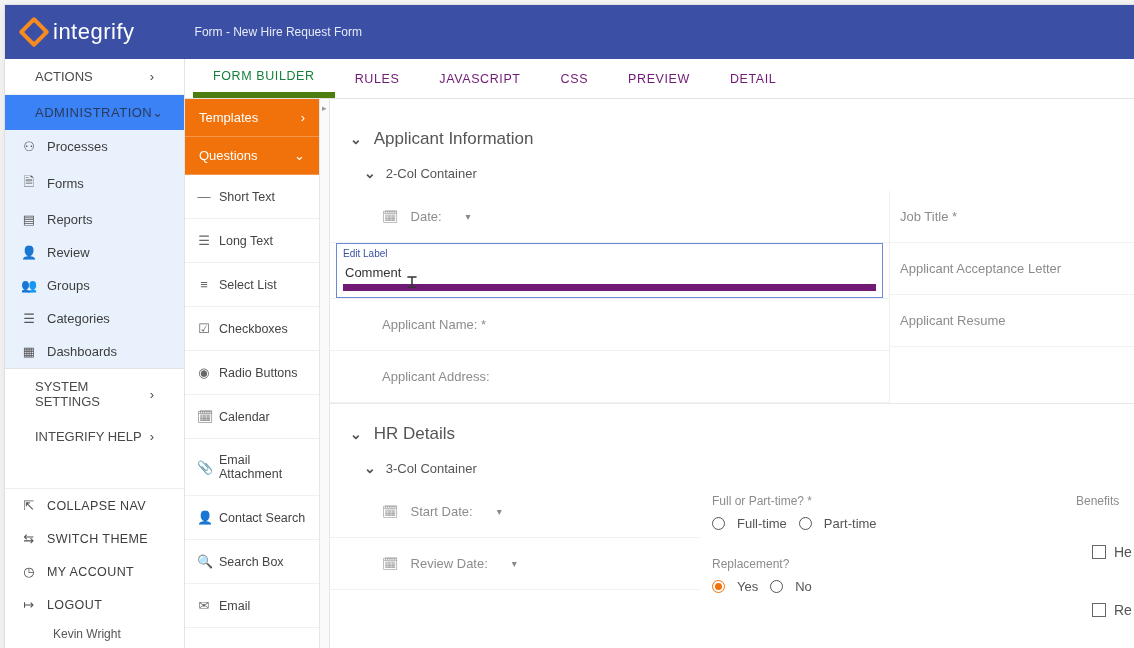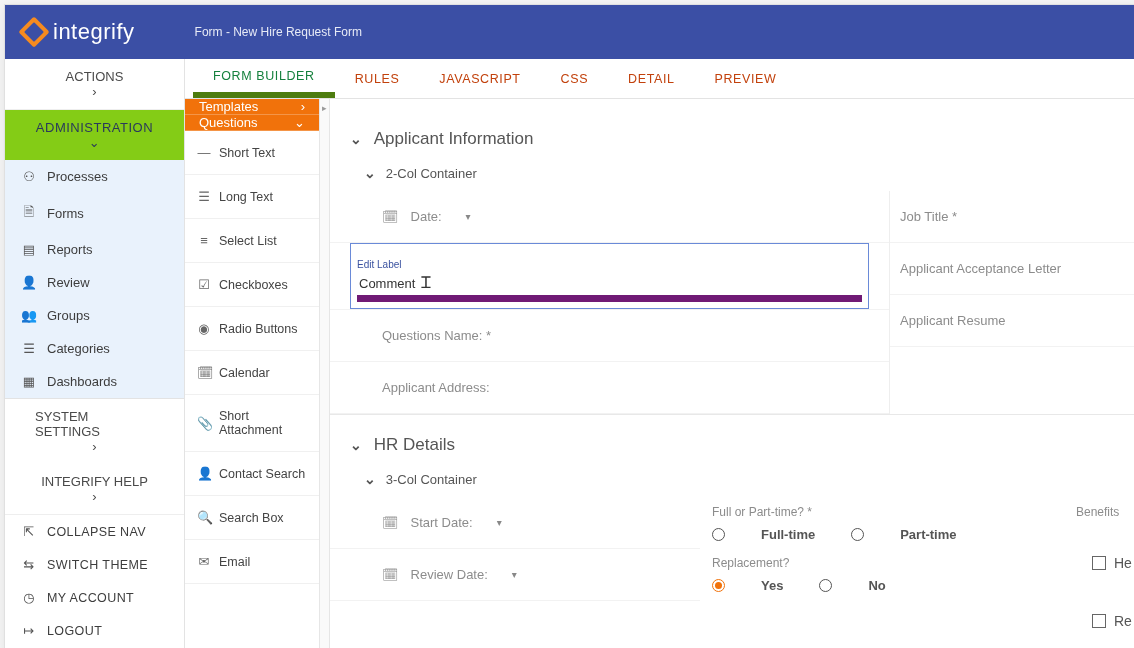--- a/index.html
+++ b/index.html
@@ -7,64 +7,64 @@
 .app { width: 1134px; height: 648px; background: #fff; position: relative; border: 1px solid #e0e0e0; box-shadow: 0 2px 10px rgba(0,0,0,0.08); margin: 4px; }
 .topbar { height: 54px; background: #3b4fa5; display: flex; align-items: center; padding: 0 18px; color: #fff; }
 .logo { display: flex; align-items: center; gap: 8px; font-size: 22px; letter-spacing: 0.5px; }
 .logo-mark { width: 22px; height: 22px; background: #f68b1f; transform: rotate(45deg); display: inline-block; position: relative; border-radius: 2px;}
 .logo-mark::after { content: ""; position: absolute; inset: 4px; background: #3b4fa5; border-radius: 1px;}
 .page-title { margin-left: 60px; font-size: 12px; color: #e7eaf6; }
 .body { display: flex; height: calc(100% - 54px); }
 
 
 .sidebar { width: 180px; border-right: 1px solid #e3e3e3; display: flex; flex-direction: column; font-size: 13px; color: #4a4a4a; }
-.side-section { padding: 10px 30px; display: flex; justify-content: space-between; align-items: center; cursor: pointer; flex-direction: column; }
+.side-section { padding: 10px 30px; display: flex; justify-content: space-between; align-items: center; cursor: pointer; }
 .side-actions { border-bottom: 1px solid #eee; }
-.side-admin { background: #84cc16; color: #2a3a5a; font-weight: 500; letter-spacing: 0.5px; }
+.side-admin { background: #3b82f6; color: #2a3a5a; font-weight: 500; letter-spacing: 0.5px; }
 .side-list { background: #e9f2fc; }
 .side-item { padding: 9px 16px; display: flex; align-items: center; gap: 10px; cursor: pointer; color: #3d3d3d; }
 .side-icon { width: 16px; display: inline-flex; justify-content: center; color: #555; font-size: 13px; }
 .side-settings { border-top: 1px solid #e3e3e3; }
 .side-bottom { margin-top: auto; border-top: 1px solid #eee; }
 .side-bottom .side-item { background: #fff; font-size: 12.5px; letter-spacing: 0.4px;}
 .username { padding: 6px 22px 10px 48px; color: #555; font-size: 12px; }
 
 
 .main { flex: 1; display: flex; flex-direction: column; min-width: 0; }
 .tabs { height: 40px; border-bottom: 1px solid #e3e3e3; display: flex; align-items: stretch; padding-left: 8px; }
-.tab { padding: 0 20px; display: flex; align-items: center; font-size: 12.5px; color: #c2410c; letter-spacing: 0.6px; cursor: pointer; }
+.tab { padding: 0 20px; display: flex; align-items: center; font-size: 12.5px; color: #701a75; letter-spacing: 0.6px; cursor: pointer; }
 .tab.active { color: #15803d; border-bottom: 6px solid #4d7c0f; }
 
 
 .builder { flex: 1; display: flex; min-height: 0; }
 .palette { width: 135px; border-right: 1px solid #e6e6e6; background: #fff; overflow-y: auto; }
-.pal-head { background: #f1720b; color: #fff; padding: 0 14px; font-size: 13px; display: flex; justify-content: space-between; align-items: center; border-bottom: 1px solid rgba(255,255,255,0.25); cursor: pointer;}
+.pal-head { background: #f1720b; color: #fff; padding: 11px 14px; font-size: 13px; display: flex; justify-content: space-between; align-items: center; border-bottom: 1px solid rgba(255,255,255,0.25); cursor: pointer;}
 .pal-item { padding: 14px 12px; font-size: 12.5px; color: #444; border-bottom: 1px solid #f0f0f0; display: flex; align-items: center; gap: 8px; cursor: grab;}
 .pal-icon { color: #666; font-size: 13px; width: 14px; text-align: center;}
 .pal-gutter { width: 10px; border-right: 1px solid #e6e6e6; background:#fafafa; position: relative;}
 .pal-gutter::after { content:"▸"; position: absolute; top: 4px; left: 2px; font-size: 9px; color:#999;}
 
 .canvas { flex: 1; overflow: auto; padding: 20px 0 0 0; background: #fff;}
 .section { border-bottom: 1px solid #e8e8e8; margin-bottom: 10px; }
 .sec-head { display: flex; align-items: center; gap: 12px; padding: 10px 20px; font-size: 17px; color: #555; font-weight: 500;}
 .sec-sub { display: flex; align-items: center; gap: 10px; padding: 6px 20px 10px 34px; font-size: 13px; color: #555; }
 .chev { font-weight: bold; font-size: 14px; }
 
 .two-col { display: grid; grid-template-columns: 560px 1fr; }
 .colA { border-right: 1px solid #eee; }
 .cell { padding: 14px 18px 14px 52px; border-bottom: 1px solid #f2f2f2; font-size: 13px; color: #8c8c8c; display: flex; align-items: center; gap: 12px; min-height: 52px;}
 .date-icon { color: #888; }
 
-.edit-box { border: 1px solid #6a8ad8; padding: 15px 6px 6px 6px; margin: 0 20px; background: #fff; position: relative; }
+.edit-box { border: 1px solid #6a8ad8; padding: 4px 6px 6px 6px; margin: 0 6px; background: #fff; position: relative; }
 .edit-box .mini { font-size: 10px; color: #3a52a0; padding-bottom: 2px; }
 .edit-input { width: 100%; border: none; border-bottom: 7px solid #701a75; outline: none; font-size: 13px; padding: 4px 2px; color: #333; }
 .cursor-caret { position: absolute; left: 70px; top: 30px; font-size: 16px; color: #333; }
 
 .three-col { display: grid; grid-template-columns: 370px 370px 1fr; }
-.radio-row { display: flex; gap: 36px; align-items: center; padding: 4px 0; font-size: 13px; color: #555; font-weight: bold;}
+.radio-row { display: flex; gap: 12px; align-items: center; padding: 4px 0; font-size: 13px; color: #555;}
 .radio { width: 13px; height: 13px; border: 1.5px solid #555; border-radius: 50%; display: inline-flex; align-items: center; justify-content: center;}
 .radio.checked { border-color: #f1720b; }
 .radio.checked::after { content:""; width: 7px; height: 7px; background: #f1720b; border-radius: 50%;}
 .q-label { font-size: 12px; color: #8c8c8c; margin-bottom: 4px; }
 .cb { width: 14px; height: 14px; border: 1.5px solid #666; display: inline-block; margin-right: 8px;}
 .colC { padding: 8px 6px; }
 .colC .cbrow { font-size: 14px; color: #555; padding: 6px 16px; display: flex; align-items: center; margin-top: 30px;}
 .colB { padding: 8px 12px;}
 .triangle { font-size: 10px; color: #888; margin-left: 12px;}
 </style>
@@ -149,22 +149,22 @@
         <div class="username">Kevin Wright</div>
       </div>
     </div>
 
     <div class="main">
       <div class="tabs">
         <div class="tab active">FORM BUILDER</div>
         <div class="tab">RULES</div>
         <div class="tab">JAVASCRIPT</div>
         <div class="tab">CSS</div>
+        <div class="tab">PREVIEW</div>
         <div class="tab">DETAIL</div>
-        <div class="tab">PREVIEW</div>
       </div>
 
       <div class="builder">
 
         <div class="palette">
           <div class="pal-head">
             <span>Templates</span>
             <span>›</span>
           </div>
           <div class="pal-head">
@@ -190,21 +190,21 @@
           <div class="pal-item">
               <span class="pal-icon">◉</span>
               <span>Radio Buttons</span>
             </div>
           <div class="pal-item">
               <span class="pal-icon">🗓</span>
               <span>Calendar</span>
             </div>
           <div class="pal-item">
               <span class="pal-icon">📎</span>
-              <span>Short Attachment</span>
+              <span>Email Attachment</span>
             </div>
           <div class="pal-item">
               <span class="pal-icon">👤</span>
               <span>Contact Search</span>
             </div>
           <div class="pal-item">
               <span class="pal-icon">🔍</span>
               <span>Search Box</span>
             </div>
           <div class="pal-item">
@@ -234,21 +234,21 @@
                   <span class="triangle">▾</span>
                 </div>
                 <div style="padding:0;border-bottom:1px solid #f2f2f2;">
                   <div class="edit-box">
                     <div class="mini">Edit Label</div>
                     <input class="edit-input" value="Comment" style="">
                     <span class="cursor-caret">Ꮖ</span>
                   </div>
                 </div>
                 <div class="cell">
-                  <span>Questions Name: *</span>
+                  <span>Applicant Name: *</span>
                 </div>
                 <div class="cell">
                   <span>Applicant Address:</span>
                 </div>
               </div>
               <div class="colB-right">
                 <div class="cell" style="padding-left:10px">
                     <span>Job Title *</span>
                   </div>
                 <div class="cell" style="padding-left:10px">
@@ -284,21 +284,21 @@
                 </div>
               </div>
               <div class="colB">
                 <div class="q-label">Full or Part-time? *</div>
                 <div class="radio-row">
                   <span class="radio"></span>
                     <span>Full-time</span>
                   <span class="radio"></span>
                     <span>Part-time</span>
                 </div>
-                <div class="q-label" style="margin-top:10px">Replacement?</div>
+                <div class="q-label" style="margin-top:22px">Replacement?</div>
                 <div class="radio-row">
                   <span class="radio checked"></span>
                     <span>Yes</span>
                   <span class="radio"></span>
                     <span>No</span>
                 </div>
               </div>
               <div class="colC">
                 <div class="q-label">Benefits</div>
                 <div class="cbrow">

